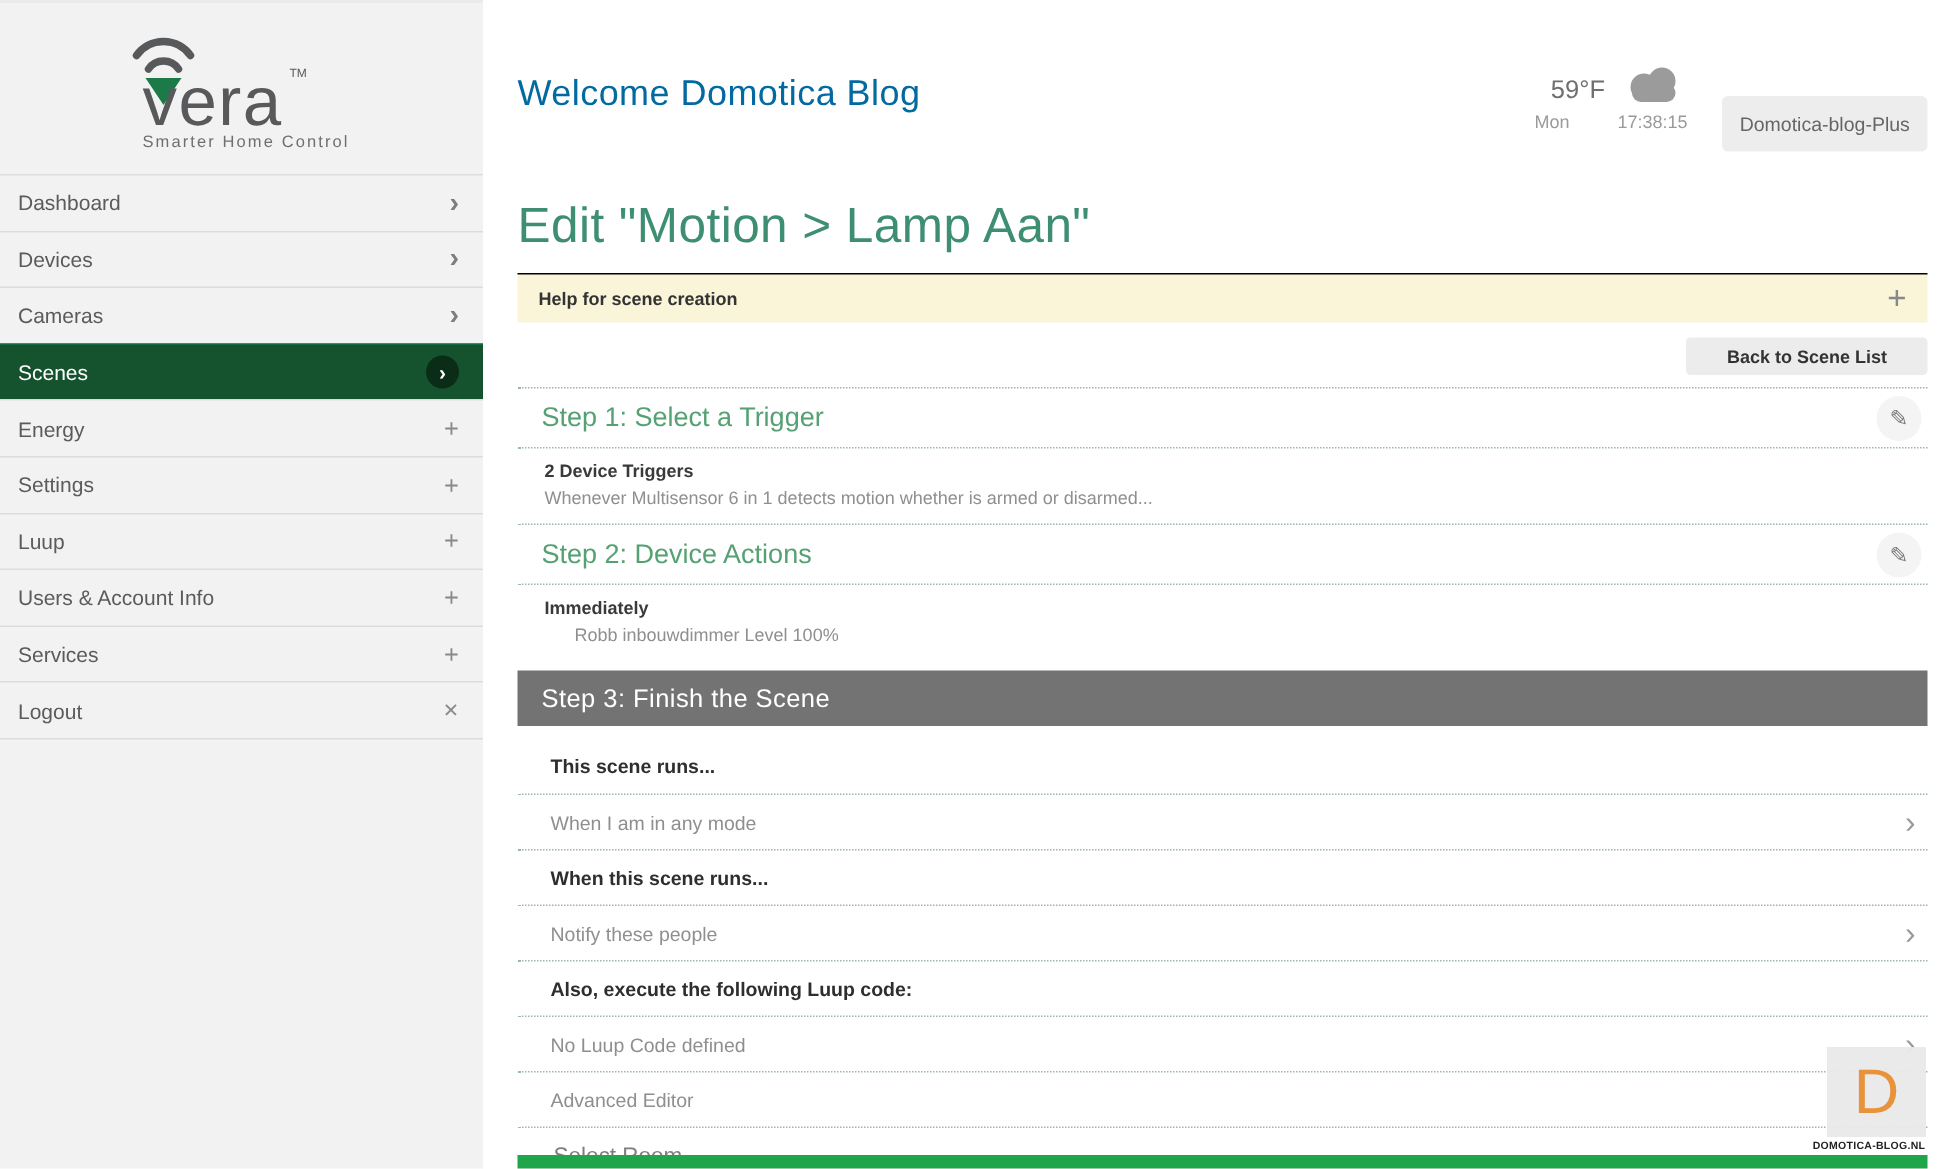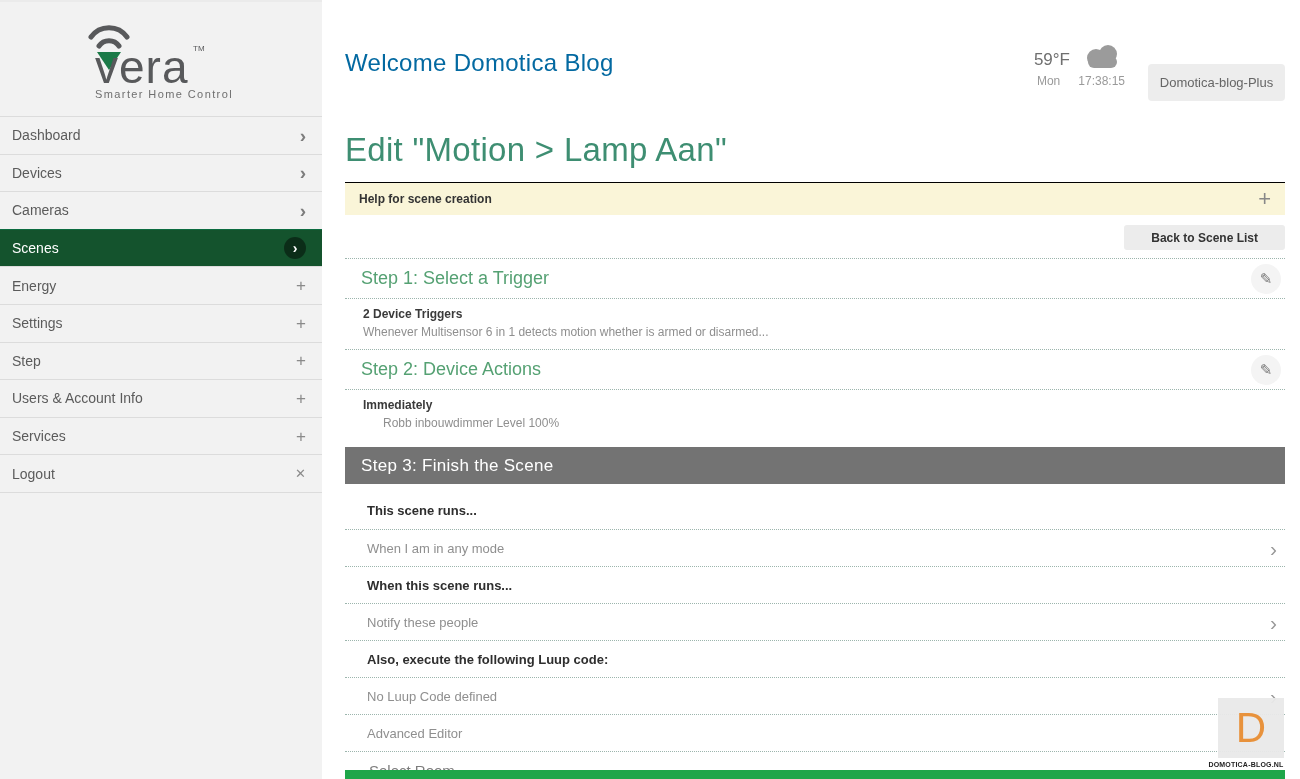--- a/index.html
+++ b/index.html
@@ -21,21 +21,21 @@
   .icon-circle{width:22px;height:22px;border-radius:50%;background:rgba(0,0,0,0.45);color:#fff;
     display:flex;align-items:center;justify-content:center;font-size:14px;font-weight:bold}
   
   .main{position:absolute;left:322px;top:0;width:978px;height:779px;background:#fff}
   .content{margin:0 15px 0 23px;position:relative}
   .header{position:relative;padding-top:44px;height:118px}
   .welcome{font-size:24px;line-height:37px;color:#0369a1;font-weight:300;max-width:300px;letter-spacing:0.3px}
   .weather{position:absolute;top:42px;right:160px}
   .temp-row{display:flex;align-items:flex-end;gap:9px;justify-content:flex-end}
   .temp{font-size:17px;color:#6f6f6f}
-  .dt-row{display:flex;gap:18px;margin-top:4px;font-size:12px;color:#9a9a9a;justify-content:flex-end}
+  .dt-row{display:flex;gap:32px;margin-top:4px;font-size:12px;color:#9a9a9a;justify-content:flex-end}
   .controller-btn{position:absolute;top:64px;right:0;width:137px;height:37px;background:#ededed;
     border:none;border-radius:4px;font-size:13px;color:#666;font-family:inherit;cursor:pointer}
   .page-title{margin-top:13px;font-size:33px;color:#3e8e72;font-weight:300;letter-spacing:0.3px}
   .help-bar{margin-top:13px;height:33px;background:#faf5d8;border-top:1px solid #000000;display:flex;
     align-items:center;justify-content:space-between;padding:12px 14px;font-size:12px;color:#333;font-weight:bold;cursor:pointer}
   .help-bar .expand{font-size:22px;font-weight:normal;color:#888}
   .back-row{display:flex;justify-content:flex-end;margin-top:10px;height:25px}
   .back-btn{background:#ececec;border:none;border-radius:3px;padding:0 27px;font-size:12px;font-weight:bold;
     color:#333;font-family:inherit;cursor:pointer}
   .steps{margin-top:8px;border-top:1px dotted #9cb5ad}
@@ -100,21 +100,21 @@
     </div>
     <div class="nav-item">
       <span>Energy</span>
       <span class="icon">+</span>
     </div>
     <div class="nav-item">
       <span>Settings</span>
       <span class="icon">+</span>
     </div>
     <div class="nav-item">
-      <span>Step</span>
+      <span>Luup</span>
       <span class="icon">+</span>
     </div>
     <div class="nav-item">
       <span>Users &amp; Account Info</span>
       <span class="icon">+</span>
     </div>
     <div class="nav-item">
       <span>Services</span>
       <span class="icon">+</span>
     </div>

